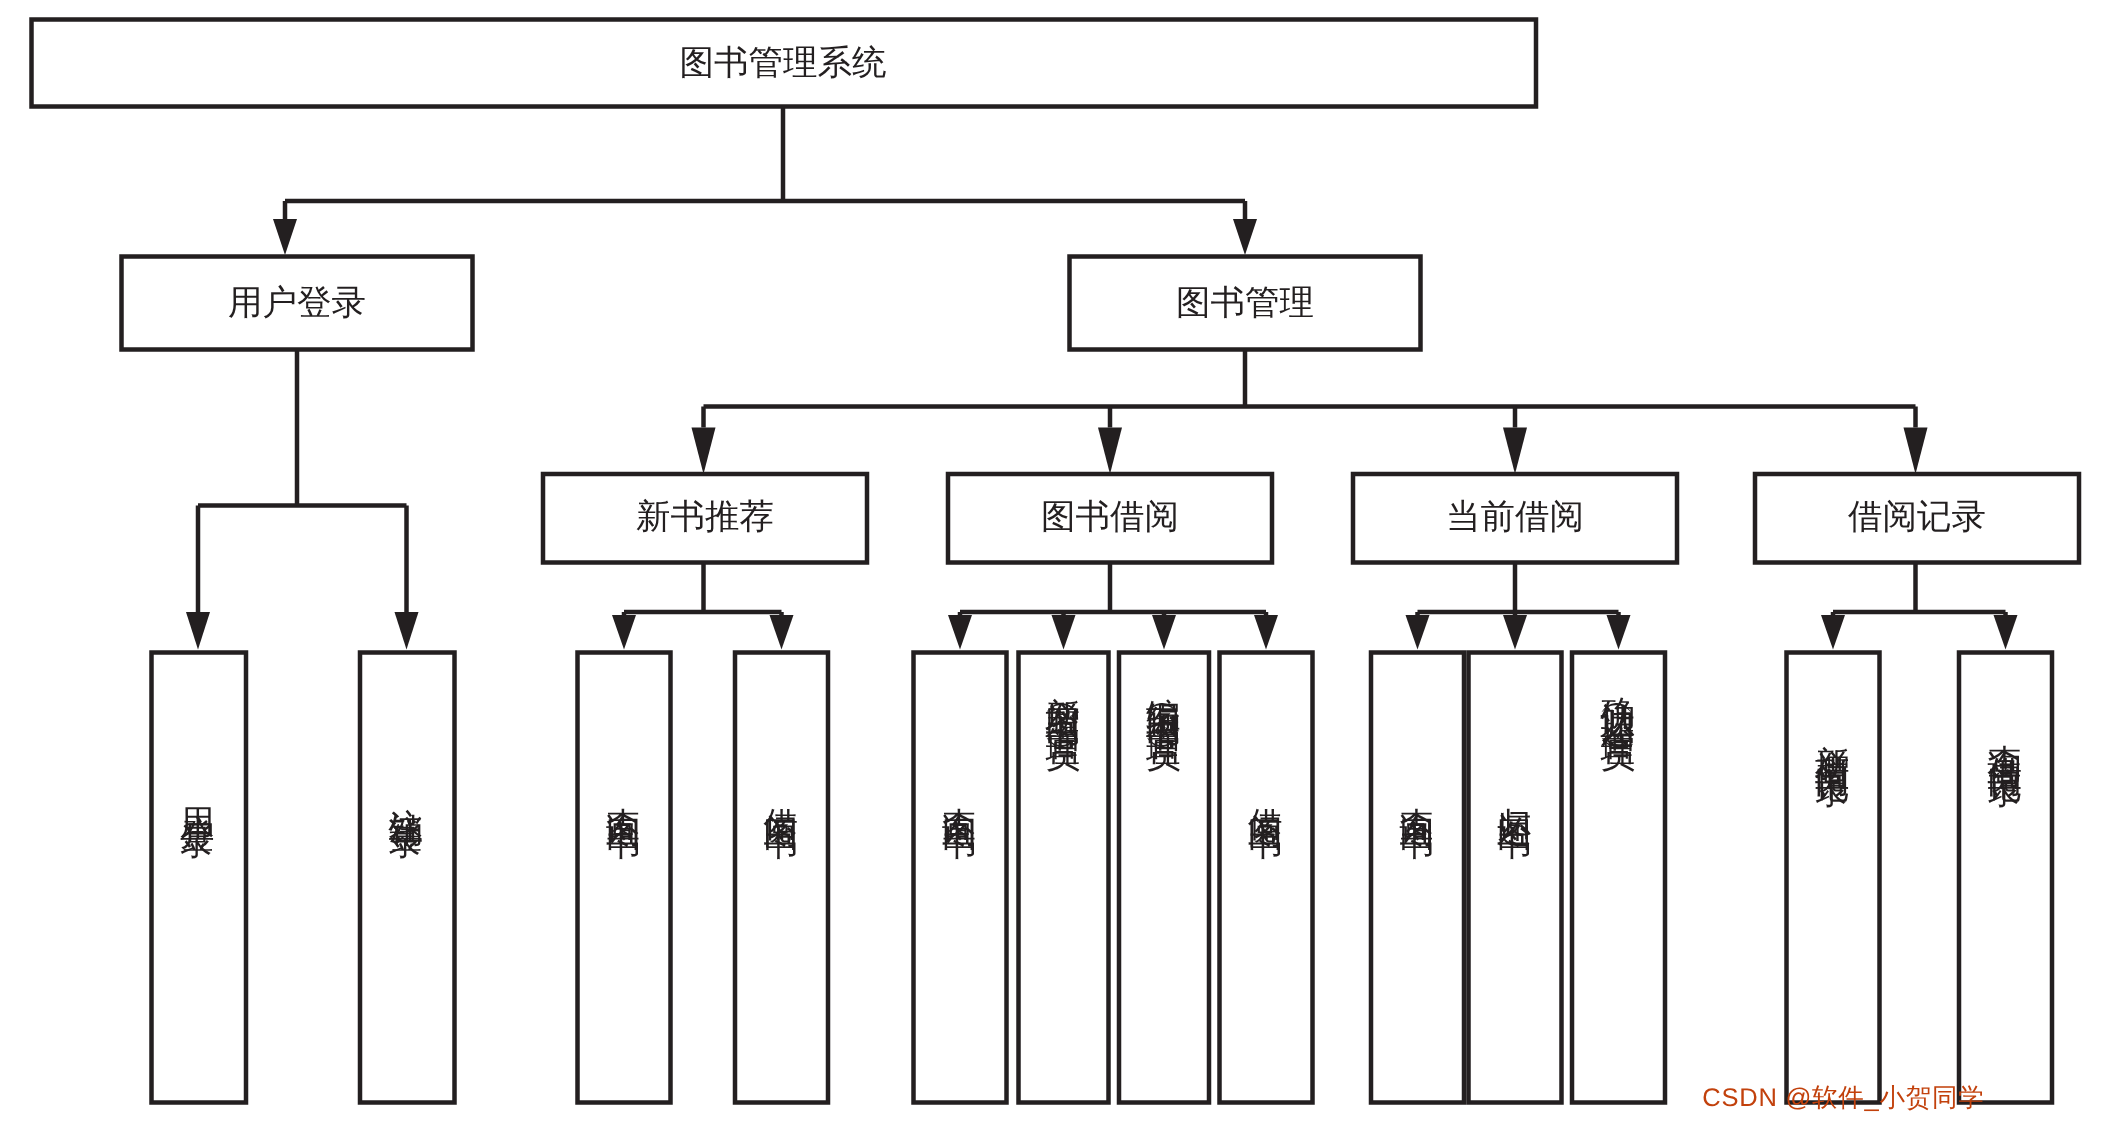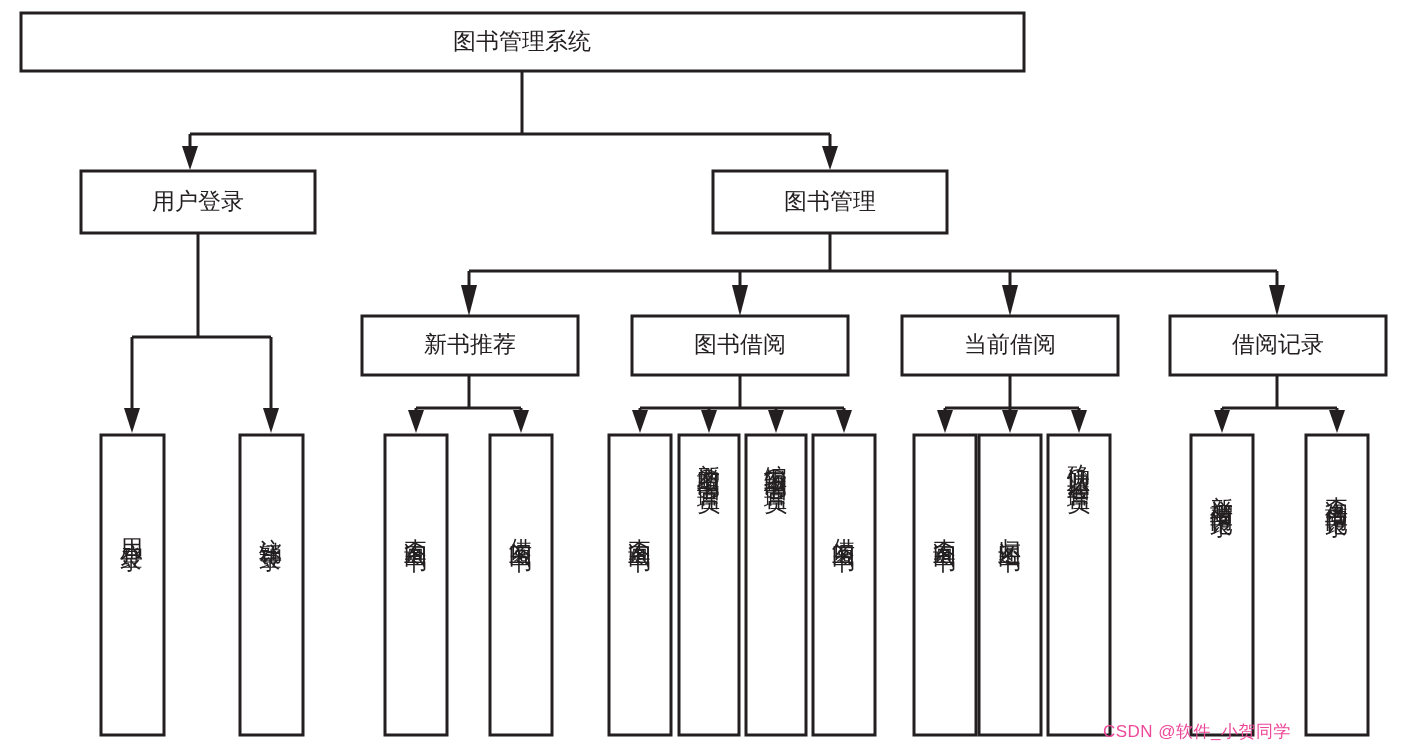--- a/index.html
+++ b/index.html
@@ -10,20 +10,21 @@
   body {
     width: 1405px;
     height: 747px;
     font-family: "Liberation Sans", "DejaVu Sans", sans-serif;
     overflow: hidden;
   }
   #diagram-root {
     position: relative;
     width: 1299px;
     height: 747px;
+    padding-left: 32px;
   }
   svg.flowchart {
     position: absolute;
     top: 0;
     left: 0;
     width: 1405px;
     height: 747px;
   }
   .node-rect {
     fill: #ffffff;
@@ -54,21 +55,21 @@
     writing-mode: vertical-rl;
     text-orientation: upright;
     letter-spacing: 4px;
   }
   .watermark-text {
     position: absolute;
     right: 8px;
     bottom: 4px;
     font-family: "Liberation Sans", "DejaVu Sans", sans-serif;
     font-size: 17px;
-    color: #ec4899;
+    color: #c2410c;
     white-space: nowrap;
     letter-spacing: 0.5px;
   }
 </style>
 </head>
 <body>
 
 <div id="diagram-root">
 
   <svg class="flowchart" viewBox="0 0 1405 747">

